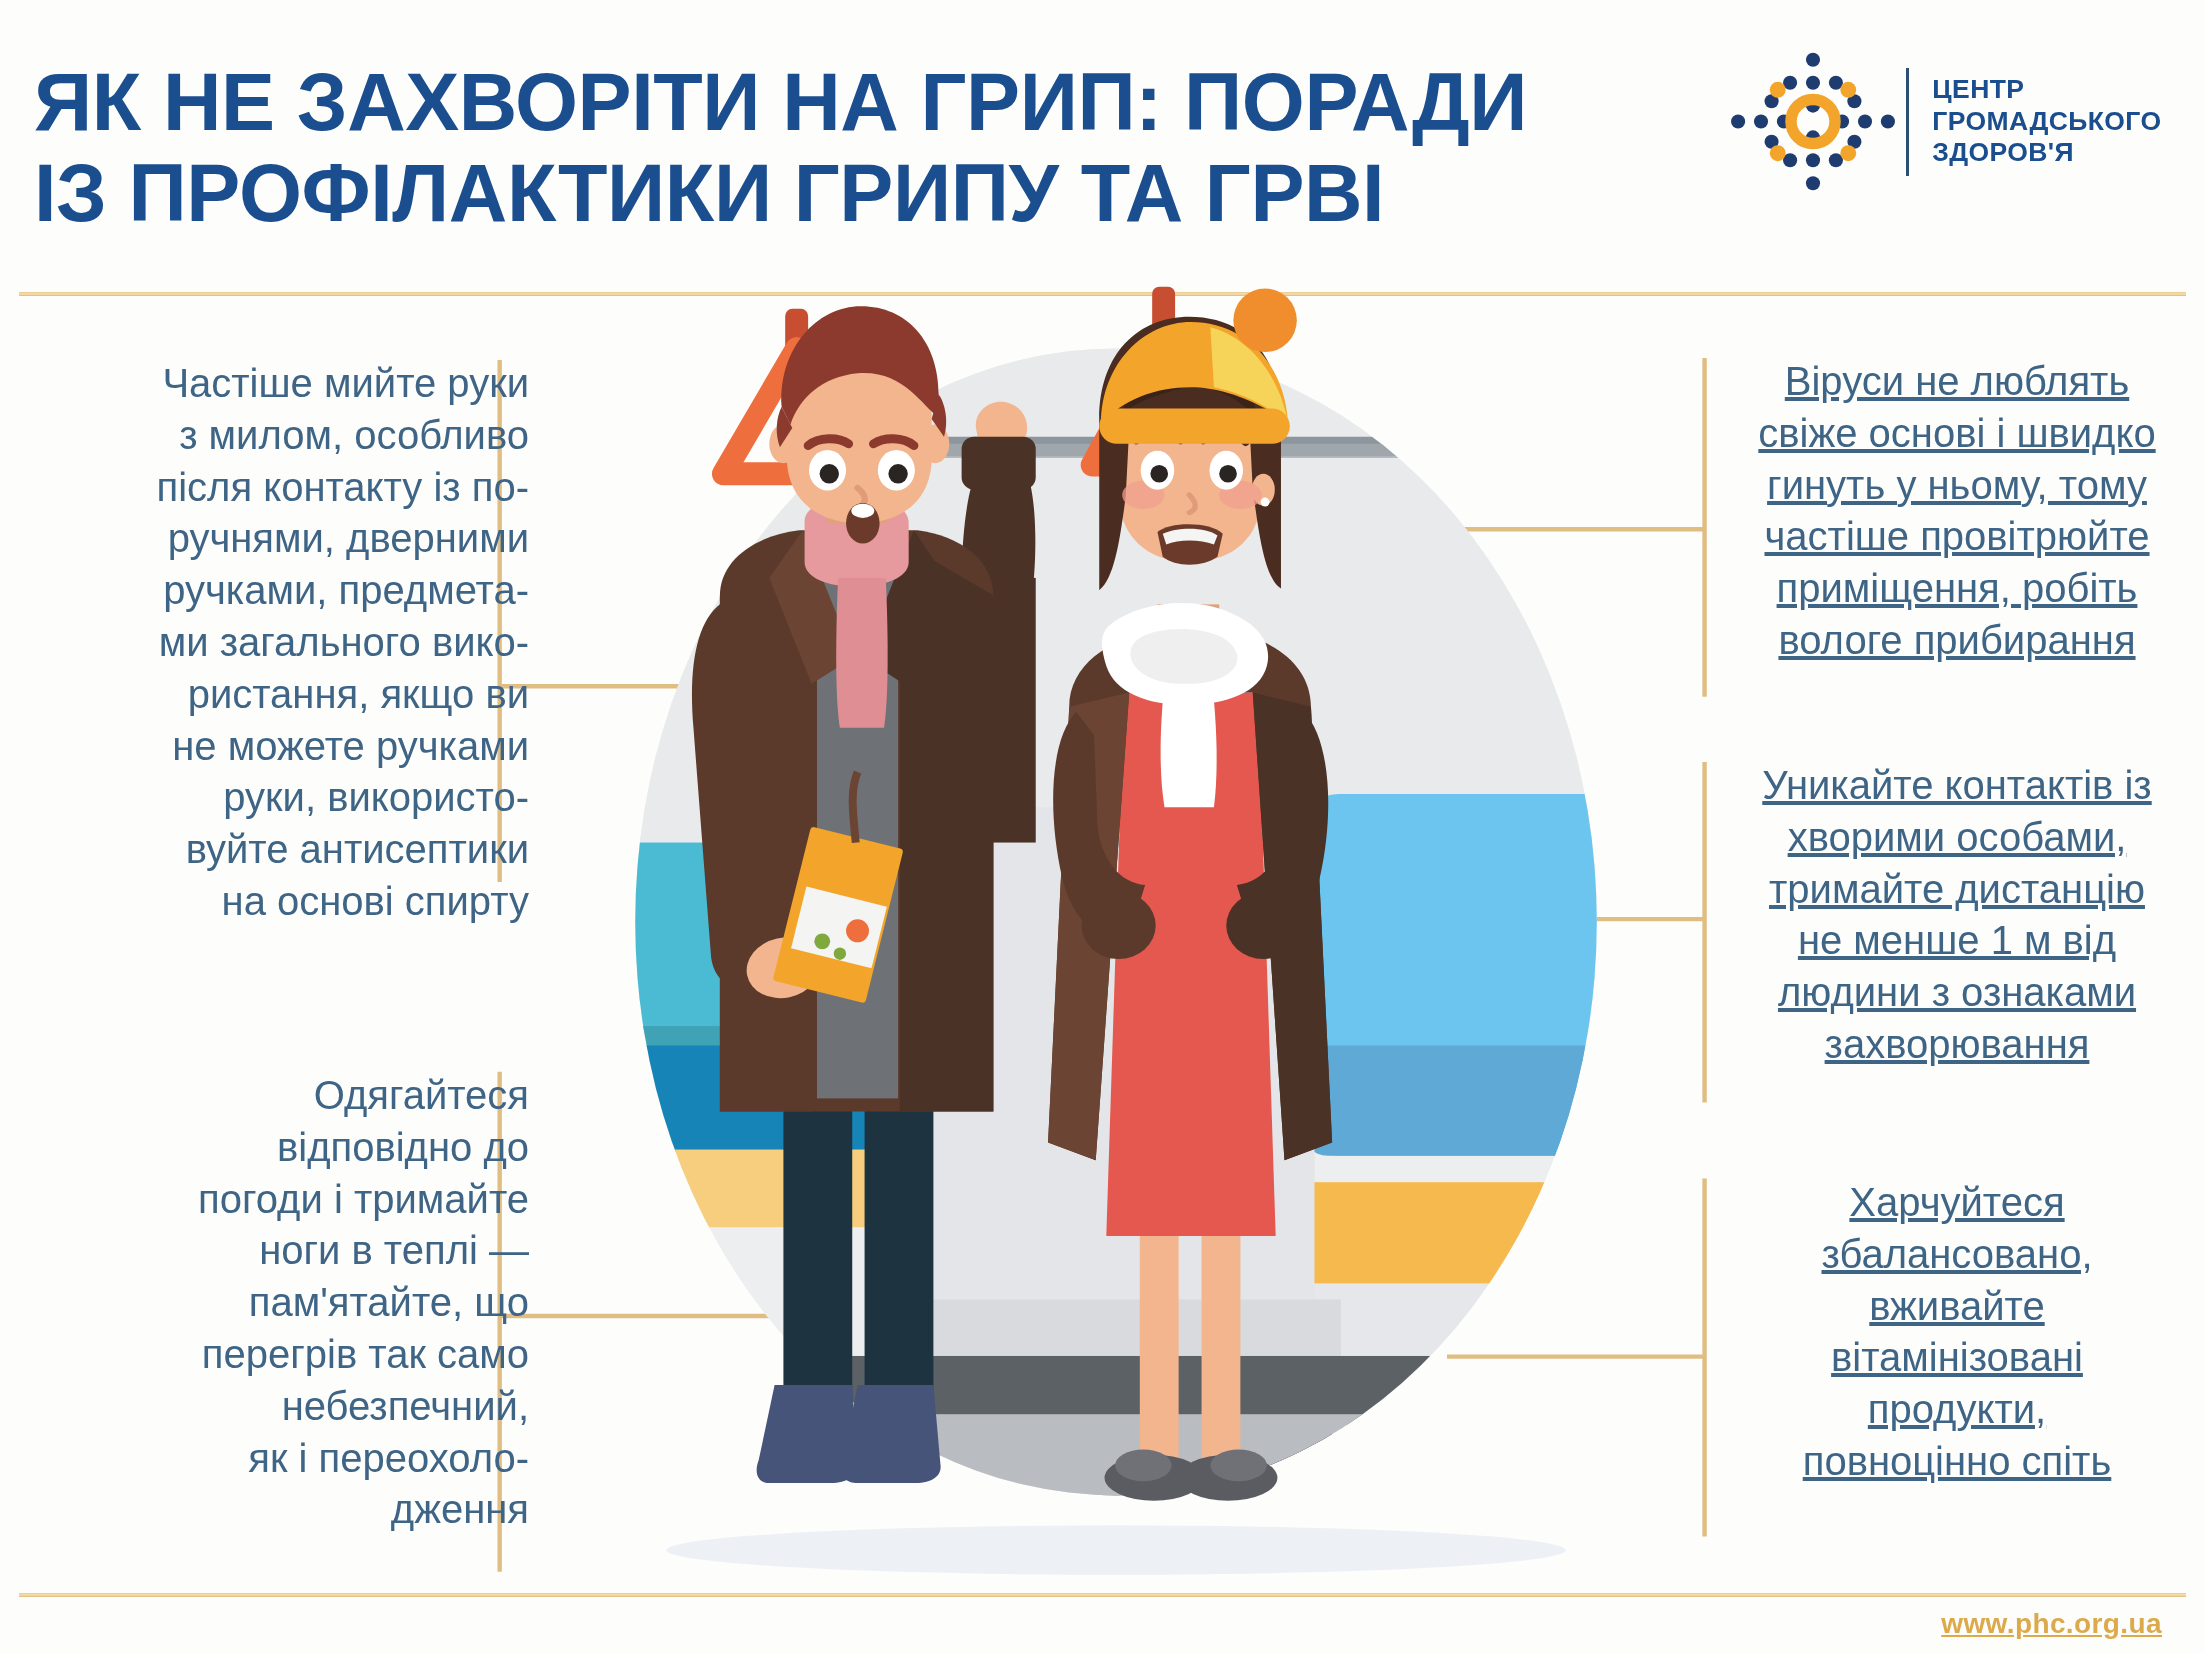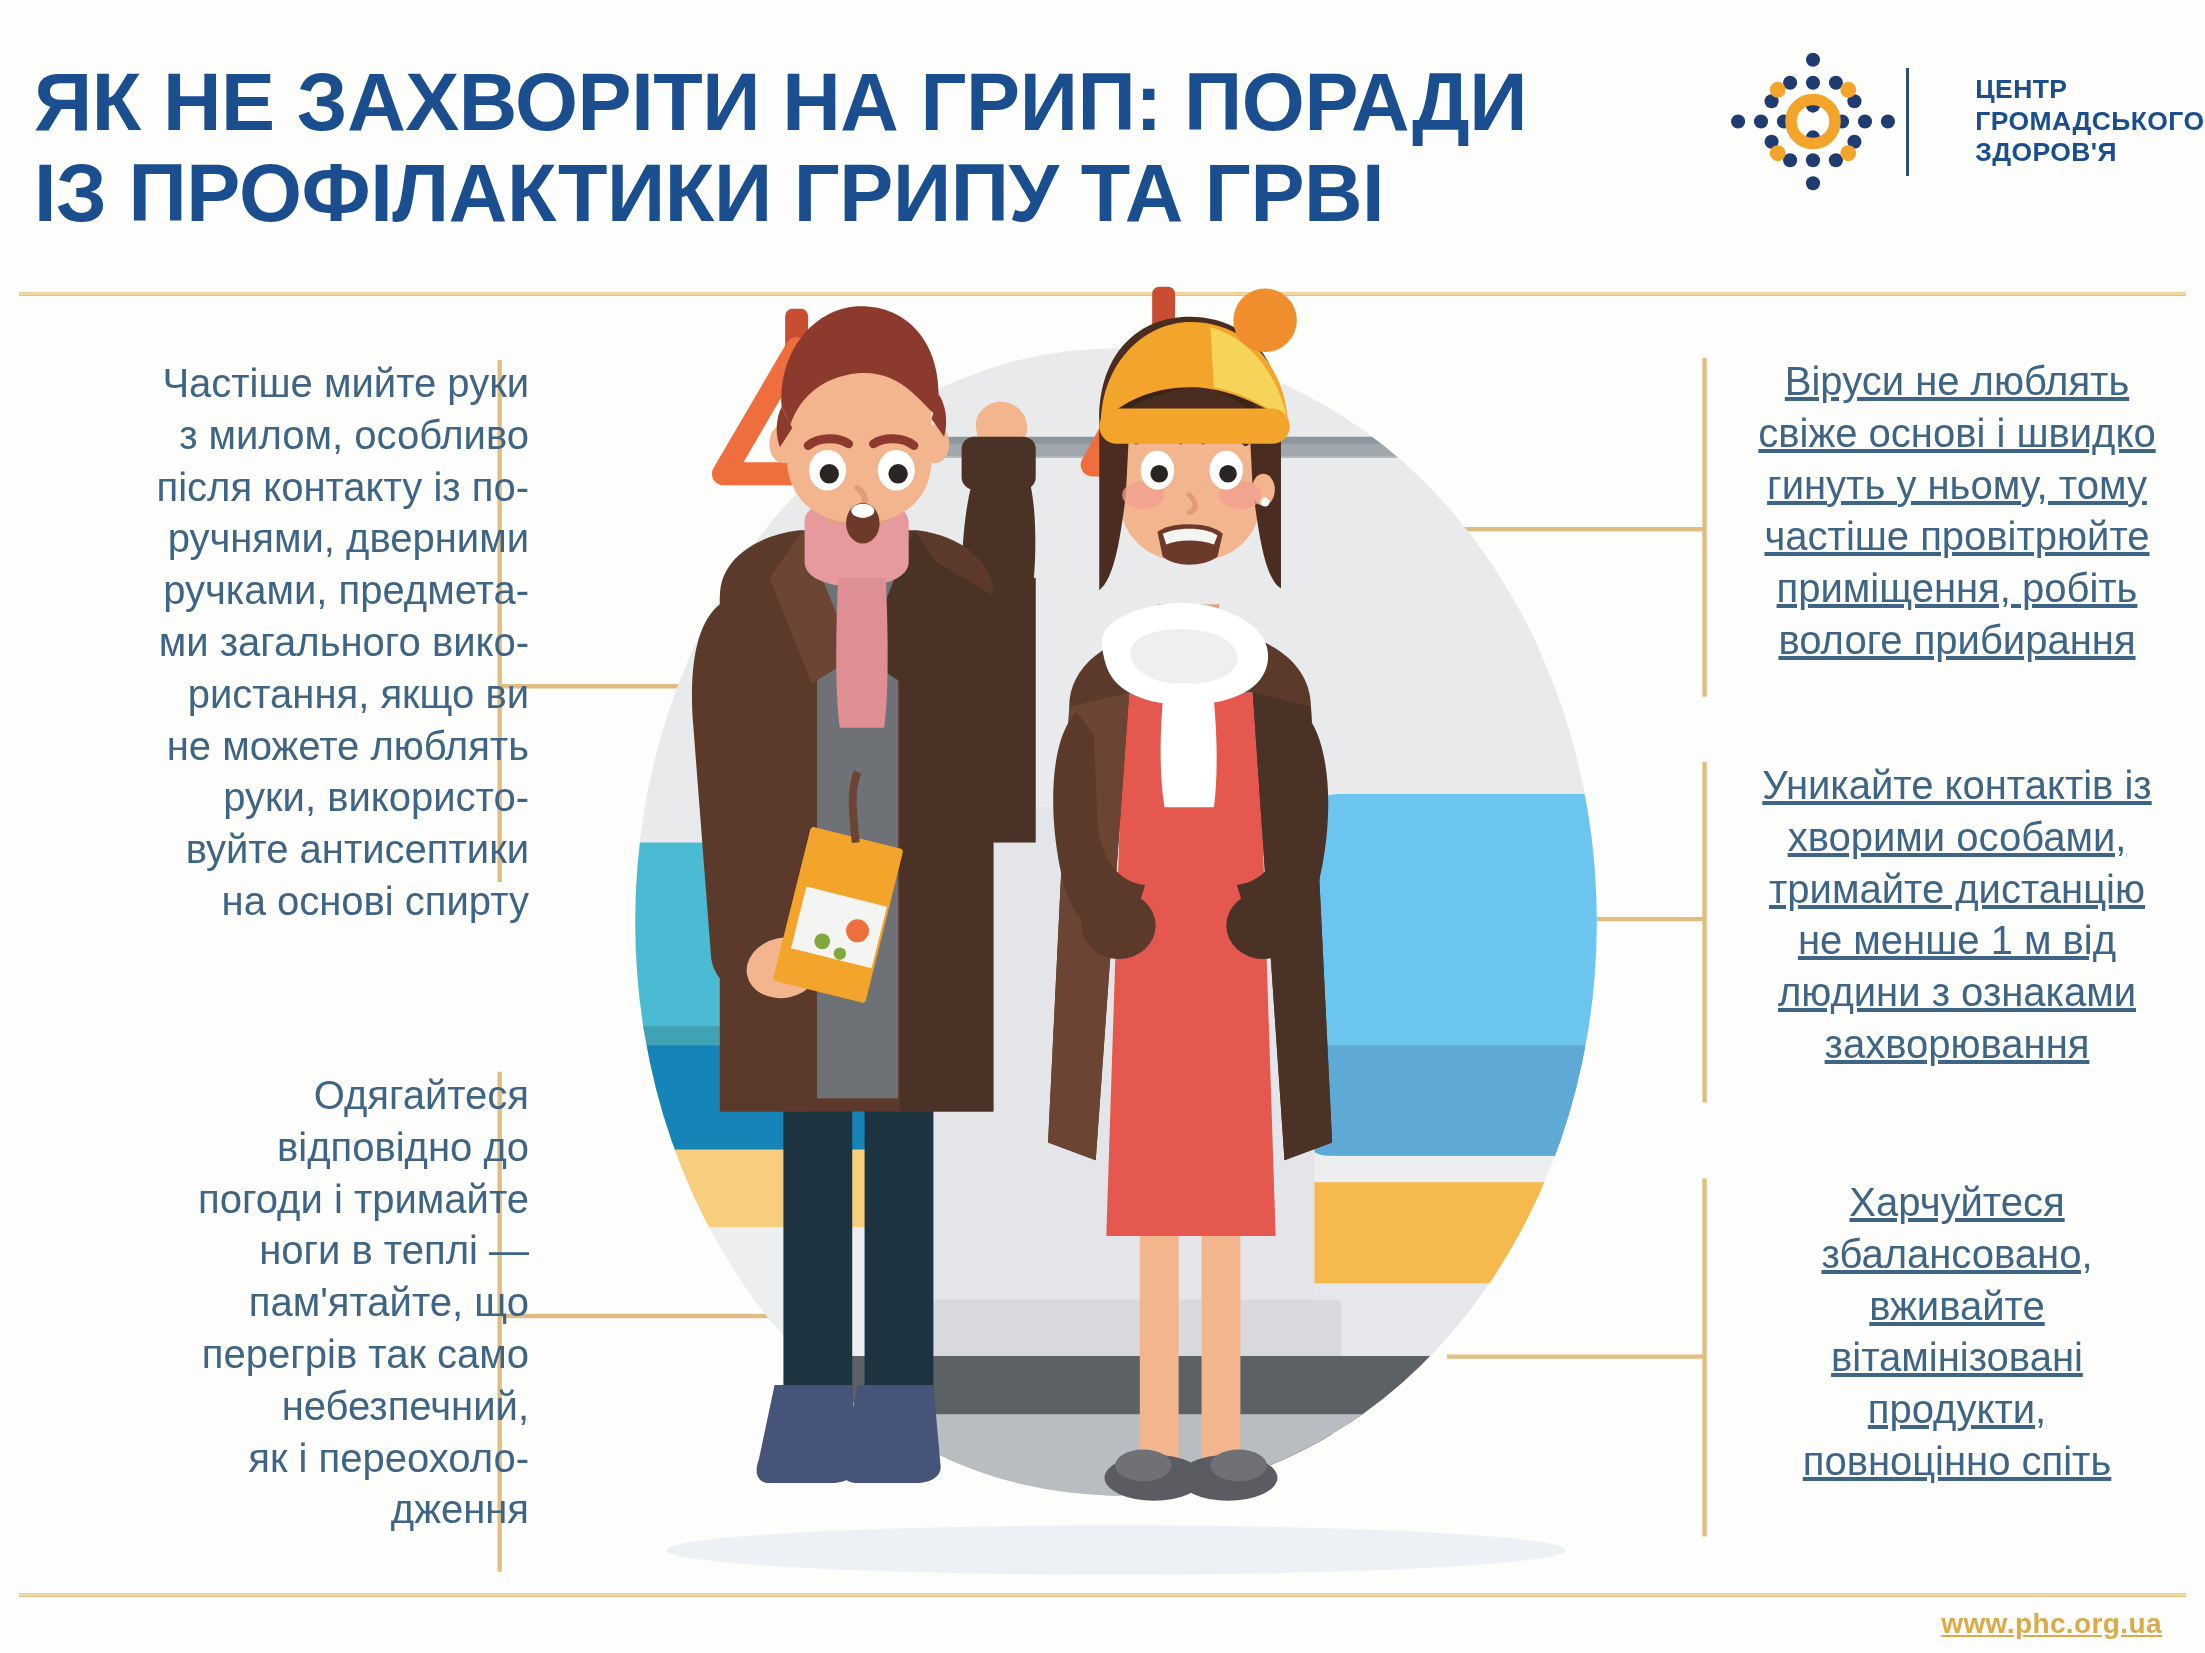--- a/index.html
+++ b/index.html
@@ -20,21 +20,21 @@
     font-family:"Liberation Sans","DejaVu Sans",sans-serif;
     margin-top:20px;
   }
   .title .ln{display:block;white-space:nowrap;}
 
   .brand{position:absolute;left:1729px;top:51px;width:441px;height:141px;display:flex;align-items:center;gap:0px;}
   .brand-mark{width:168px;height:141px;flex:0 0 168px;position:relative;}
   .brand-sep{width:3.5px;height:108px;background:#2C4F73;margin:0 23px 0 8.8px;flex:0 0 3.5px;}
   .brand-text{
     color:#1A4E8E;font-weight:bold;font-size:26.5px;line-height:1.2;
-    letter-spacing:0.4px;text-transform:uppercase;white-space:nowrap;margin-left:43px;
+    letter-spacing:0.4px;text-transform:uppercase;white-space:nowrap;
   }
   .brand-text span{display:block;}
 
   .gold-rule{position:absolute;left:19.4px;top:292px;width:2167px;height:4.4px;
     background:linear-gradient(to bottom,#E8C98A,#F6E0B0,#DCB978);}
 
   
   .footer-rule{position:absolute;left:19.4px;top:1593px;width:2167px;height:3.5px;
     background:linear-gradient(to bottom,#E8C98A,#F6E0B0,#DCB978);}
   .footer-url{position:absolute;right:44px;top:1608px;color:#DCA94B;
@@ -320,21 +320,21 @@
   </div>
 
   <div class="tb left" id="tb-handwash">
     <span class="ln">Частіше мийте руки</span>
     <span class="ln">з милом, особливо</span>
     <span class="ln">після контакту із по-</span>
     <span class="ln">ручнями, дверними</span>
     <span class="ln">ручками, предмета-</span>
     <span class="ln">ми загального вико-</span>
     <span class="ln">ристання, якщо ви</span>
-    <span class="ln">не можете люблять</span>
+    <span class="ln">не можете ручками</span>
     <span class="ln">руки, використо-</span>
     <span class="ln">вуйте антисептики</span>
     <span class="ln">на основі спирту</span>
   </div>
 
   <div class="tb left" id="tb-dress">
     <span class="ln">Одягайтеся</span>
     <span class="ln">відповідно до</span>
     <span class="ln">погоди і тримайте</span>
     <span class="ln">ноги в теплі —</span>

